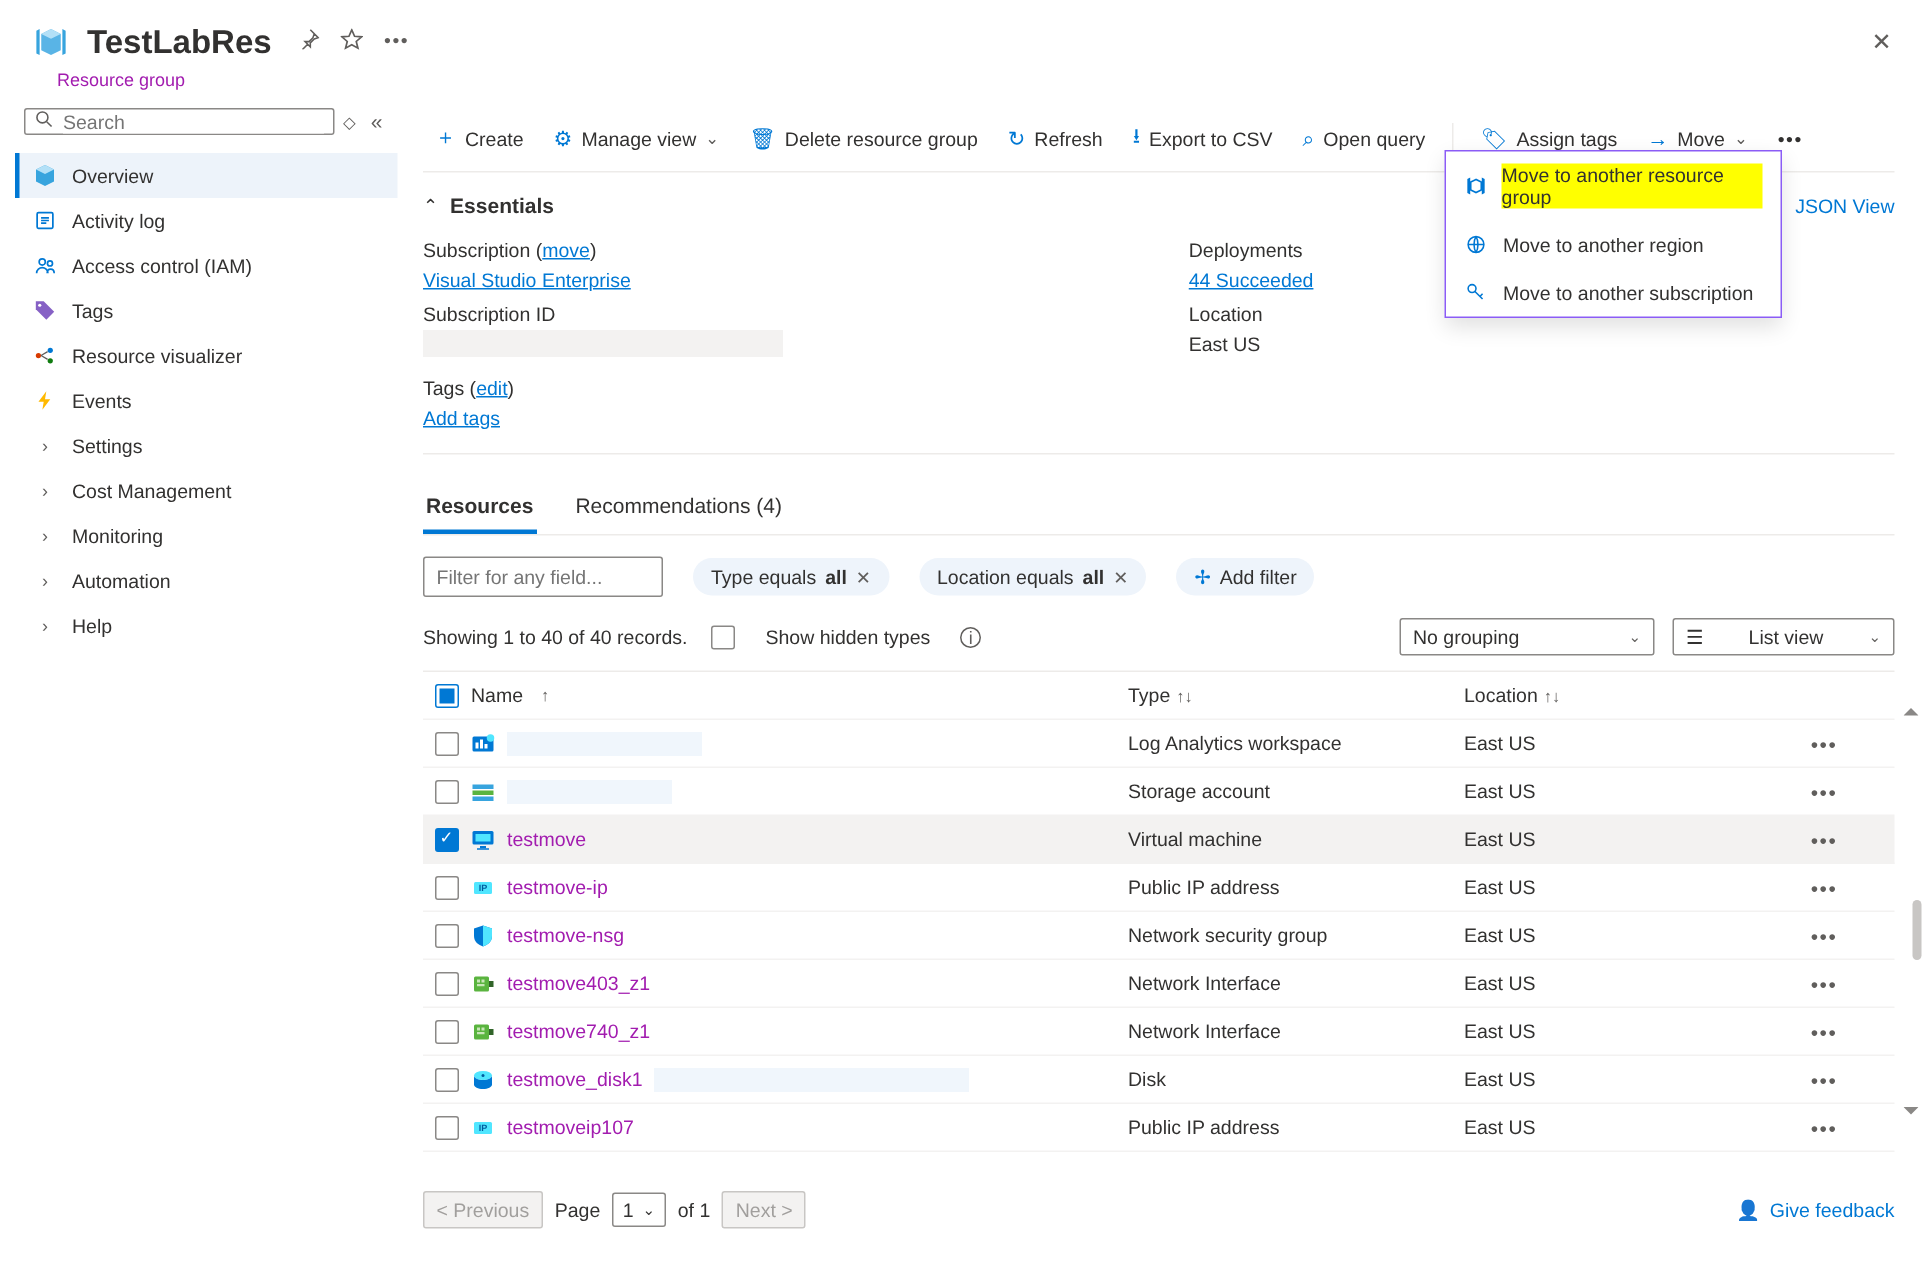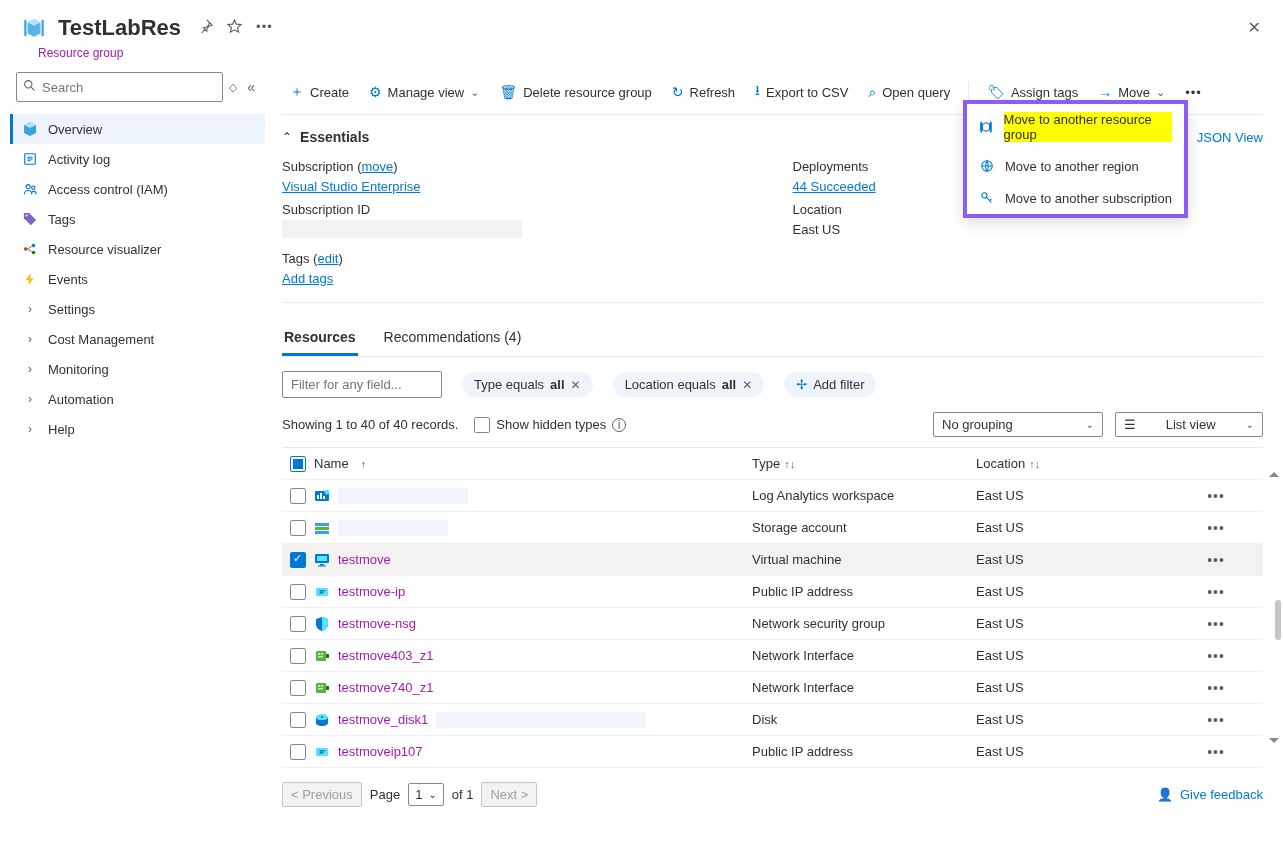--- a/index.html
+++ b/index.html
@@ -10,40 +10,40 @@
 .rg-icon { width: 28px; height: 28px; margin-right: 10px; display: flex; align-items: center; justify-content: center; }
 .header-title { font-size: 22px; font-weight: 600; }
 .header-sub { font-size: 12px; color: #a21caf; margin-left: 38px; margin-top: -4px; }
 .header-actions { display: flex; gap: 14px; margin-left: 18px; color: #605e5c; }
 .header-actions span { cursor: pointer; }
 .close-x { position: absolute; top: 18px; right: 22px; font-size: 16px; color: #605e5c; cursor: pointer; }
 
 
 .left-panel { position: absolute; top: 68px; left: 10px; width: 255px; }
 .search-row { display: flex; align-items: center; gap: 6px; padding: 4px 6px; }
-.search-box { flex: 1; display: flex; align-items: center; border: 1px solid #8a8886; border-radius: 2px; padding: 3px 6px; height: 30px; }
+.search-box { flex: 1; display: flex; align-items: center; border: 1px solid #8a8886; border-radius: 2px; padding: 3px 6px; height: 18px; }
 .search-box input { border: none; outline: none; width: 100%; font-size: 13px; }
 .search-icon { margin-right: 6px; color: #605e5c; }
 .collapse-btn { color: #605e5c; font-size: 14px; padding: 0 4px; cursor: pointer; }
 .nav { margin-top: 8px; }
 .nav-item { display: flex; align-items: center; padding: 7px 10px 7px 12px; cursor: pointer; gap: 10px; font-size: 13px; }
 .nav-item.active { background: #edf3fa; position: relative; font-weight: normal; }
 .nav-item.active::before { content: ""; position: absolute; left: 0; top: 0; bottom: 0; width: 3px; background: #0078d4; }
 .nav-icon { width: 16px; height: 16px; display: flex; align-items: center; justify-content: center; font-size: 14px; }
 .chevron-icon { color: #605e5c; font-size: 11px; }
 
 
 .main { position: absolute; left: 282px; top: 70px; right: 20px; }
 .toolbar { display: flex; align-items: center; gap: 4px; padding: 6px 0; border-bottom: 1px solid #edebe9; flex-wrap: nowrap; }
 .tb-btn { display: flex; align-items: center; gap: 6px; padding: 4px 8px; color: #323130; cursor: pointer; font-size: 13px; white-space: nowrap; }
 .tb-btn .ic { color: #0078d4; font-size: 14px; }
 .tb-sep { width: 1px; height: 20px; background: #edebe9; margin: 0 6px; }
 
 
-.move-dropdown { position: absolute; top: 100px; right: 95px; width: 225px; background: #fff; border: 4px solid #8b5cf6; box-shadow: 0 6px 14px rgba(0,0,0,0.12); z-index: 100; }
+.move-dropdown { position: absolute; top: 100px; right: 95px; width: 225px; background: #fff; border: 1px solid #8b5cf6; box-shadow: 0 6px 14px rgba(0,0,0,0.12); z-index: 100; }
 .dd-item { display: flex; align-items: center; gap: 10px; padding: 8px 12px; cursor: pointer; font-size: 13px; }
 .dd-item.highlighted span.dd-label { background: #ffff00; }
 .dd-icon { width: 16px; height: 16px; display: flex; align-items: center; justify-content: center; color: #0078d4; }
 
 
 .essentials { padding: 10px 0 14px 0; border-bottom: 1px solid #edebe9; }
 .ess-hdr { display: flex; align-items: center; gap: 8px; cursor: pointer; padding: 4px 0; }
 .ess-hdr .chev { font-size: 12px; }
 .ess-hdr .lbl { font-weight: 600; font-size: 14px; }
 .json-link { margin-left: auto; color: #0078d4; cursor: pointer; font-size: 13px; }
@@ -60,21 +60,21 @@
 .tab.active { border-bottom: 3px solid #0078d4; font-weight: 600; color: #323130; }
 
 
 .filters-row { display: flex; align-items: center; gap: 20px; margin-top: 14px; }
 .filter-input { border: 1px solid #8a8886; padding: 5px 8px; width: 160px; font-size: 13px; border-radius: 2px; }
 .pill { display: flex; align-items: center; gap: 6px; background: #eef4fb; color: #323130; padding: 5px 12px; border-radius: 14px; font-size: 13px; cursor: pointer; }
 .pill .px { color: #605e5c; font-size: 12px; }
 .add-filter-pill .ic { color: #0078d4; }
 
 .summary-row { display: flex; align-items: center; gap: 16px; margin-top: 14px; font-size: 13px; }
-.summary-row .chk-wrap { display: flex; align-items: center; gap: 6px; }
+.summary-row .chk-wrap { display: flex; align-items: center; gap: 20px; }
 .chkbox { width: 16px; height: 16px; border: 1px solid #8a8886; border-radius: 2px; }
 .info-ic { color: #605e5c; font-size: 12px; border: 1px solid #605e5c; border-radius: 50%; width: 14px; height: 14px; display: inline-flex; align-items: center; justify-content: center; }
 .selects { margin-left: auto; display: flex; gap: 12px; }
 .sel { border: 1px solid #8a8886; padding: 4px 8px; display: flex; align-items: center; justify-content: space-between; width: 170px; cursor: pointer; font-size: 13px; border-radius: 2px; }
 .sel .chev { font-size: 10px; color: #605e5c; }
 .sel.small { width: 148px; }
 
 
 .tbl { margin-top: 10px; border-top: 1px solid #edebe9; }
 .tbl-row { display: flex; align-items: center; border-bottom: 1px solid #f3f2f1; height: 32px; font-size: 13px; }
@@ -88,21 +88,21 @@
 .tbl-row .name-link { color: #a21caf; cursor: pointer; }
 .res-icon { width: 16px; height: 16px; display: inline-flex; align-items: center; justify-content: center; font-size: 13px; }
 .redact-name { background: #f0f6fc; height: 16px; display: inline-block; }
 .chk-checked { background: #0078d4; border-color: #0078d4; position: relative; }
 .chk-checked::after { content: "✓"; color: #fff; font-size: 11px; position: absolute; left: 2px; top: -1px; }
 .chk-partial { border-color: #0078d4; position: relative; }
 .chk-partial::after { content: ""; position: absolute; left: 2px; top: 2px; right: 2px; bottom: 2px; background: #0078d4; }
 .sort-ar { font-size: 11px; color: #605e5c; margin-left: 4px; }
 
 
-.pager { display: flex; align-items: center; gap: 8px; margin-top: 14px; font-size: 13px; }
+.pager { display: flex; align-items: center; gap: 8px; margin-top: 26px; font-size: 13px; }
 .pg-btn { border: 1px solid #c8c6c4; padding: 4px 8px; cursor: pointer; color: #605e5c; background: #fff; border-radius: 2px; }
 .pg-btn.disabled { color: #a19f9d; background: #f3f2f1; }
 .pg-sel { border: 1px solid #8a8886; padding: 3px 6px; display: flex; align-items: center; gap: 6px; border-radius: 2px; }
 .feedback-link { margin-left: auto; color: #0078d4; cursor: pointer; display: flex; align-items: center; gap: 6px; }
 
 
 .scroll-up, .scroll-dn { position: absolute; right: 4px; width: 10px; height: 10px; overflow: hidden; }
 .scroll-up { top: 470px; } .scroll-dn { top: 735px; }
 .scroll-up::before, .scroll-dn::before { content: ""; position: absolute; left: 0; border: 5px solid transparent; }
 .scroll-up::before { border-bottom-color: #8a8886; top: -3px; }

